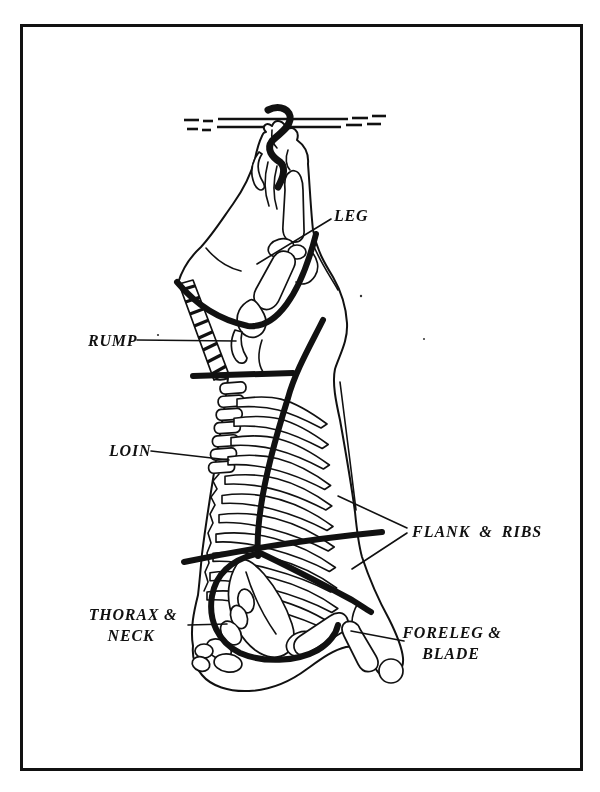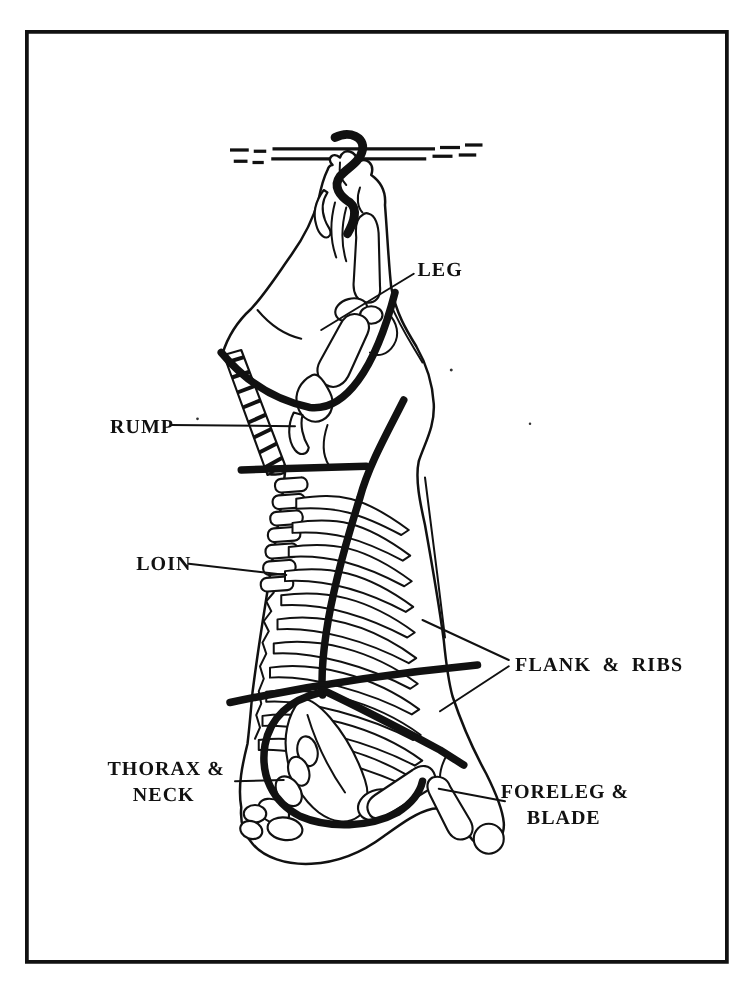--- a/index.html
+++ b/index.html
@@ -1,17 +1,17 @@
 <!DOCTYPE html>
 <html><head>
 <meta charset="utf-8">
 <style>
   html,body{margin:0;padding:0;background:#ffffff;}
   #stage{position:relative;width:600px;height:792px;background:#ffffff;overflow:hidden;
-         font-family:"Liberation Serif",serif;}
+         font-family:"Liberation Serif",serif;font-style:italic;}
   svg{display:block;}
   .lbl{font-family:"Liberation Serif",serif;font-weight:bold;font-size:16px;fill:#111;
        letter-spacing:0.8px;}
   .wide{word-spacing:4px;letter-spacing:1px;}
   .outline{fill:#ffffff;stroke:#111;stroke-width:2;stroke-linejoin:round;stroke-linecap:round;}
   .bone{fill:#ffffff;stroke:#111;stroke-width:1.7;stroke-linejoin:round;stroke-linecap:round;}
   .thin{fill:none;stroke:#111;stroke-width:1.6;stroke-linecap:round;}
   .cut{fill:none;stroke:#111;stroke-width:6;stroke-linecap:round;stroke-linejoin:round;}
   .leader{fill:none;stroke:#111;stroke-width:1.6;stroke-linecap:round;}
   .rail{stroke:#111;stroke-width:2.6;stroke-linecap:butt;}

